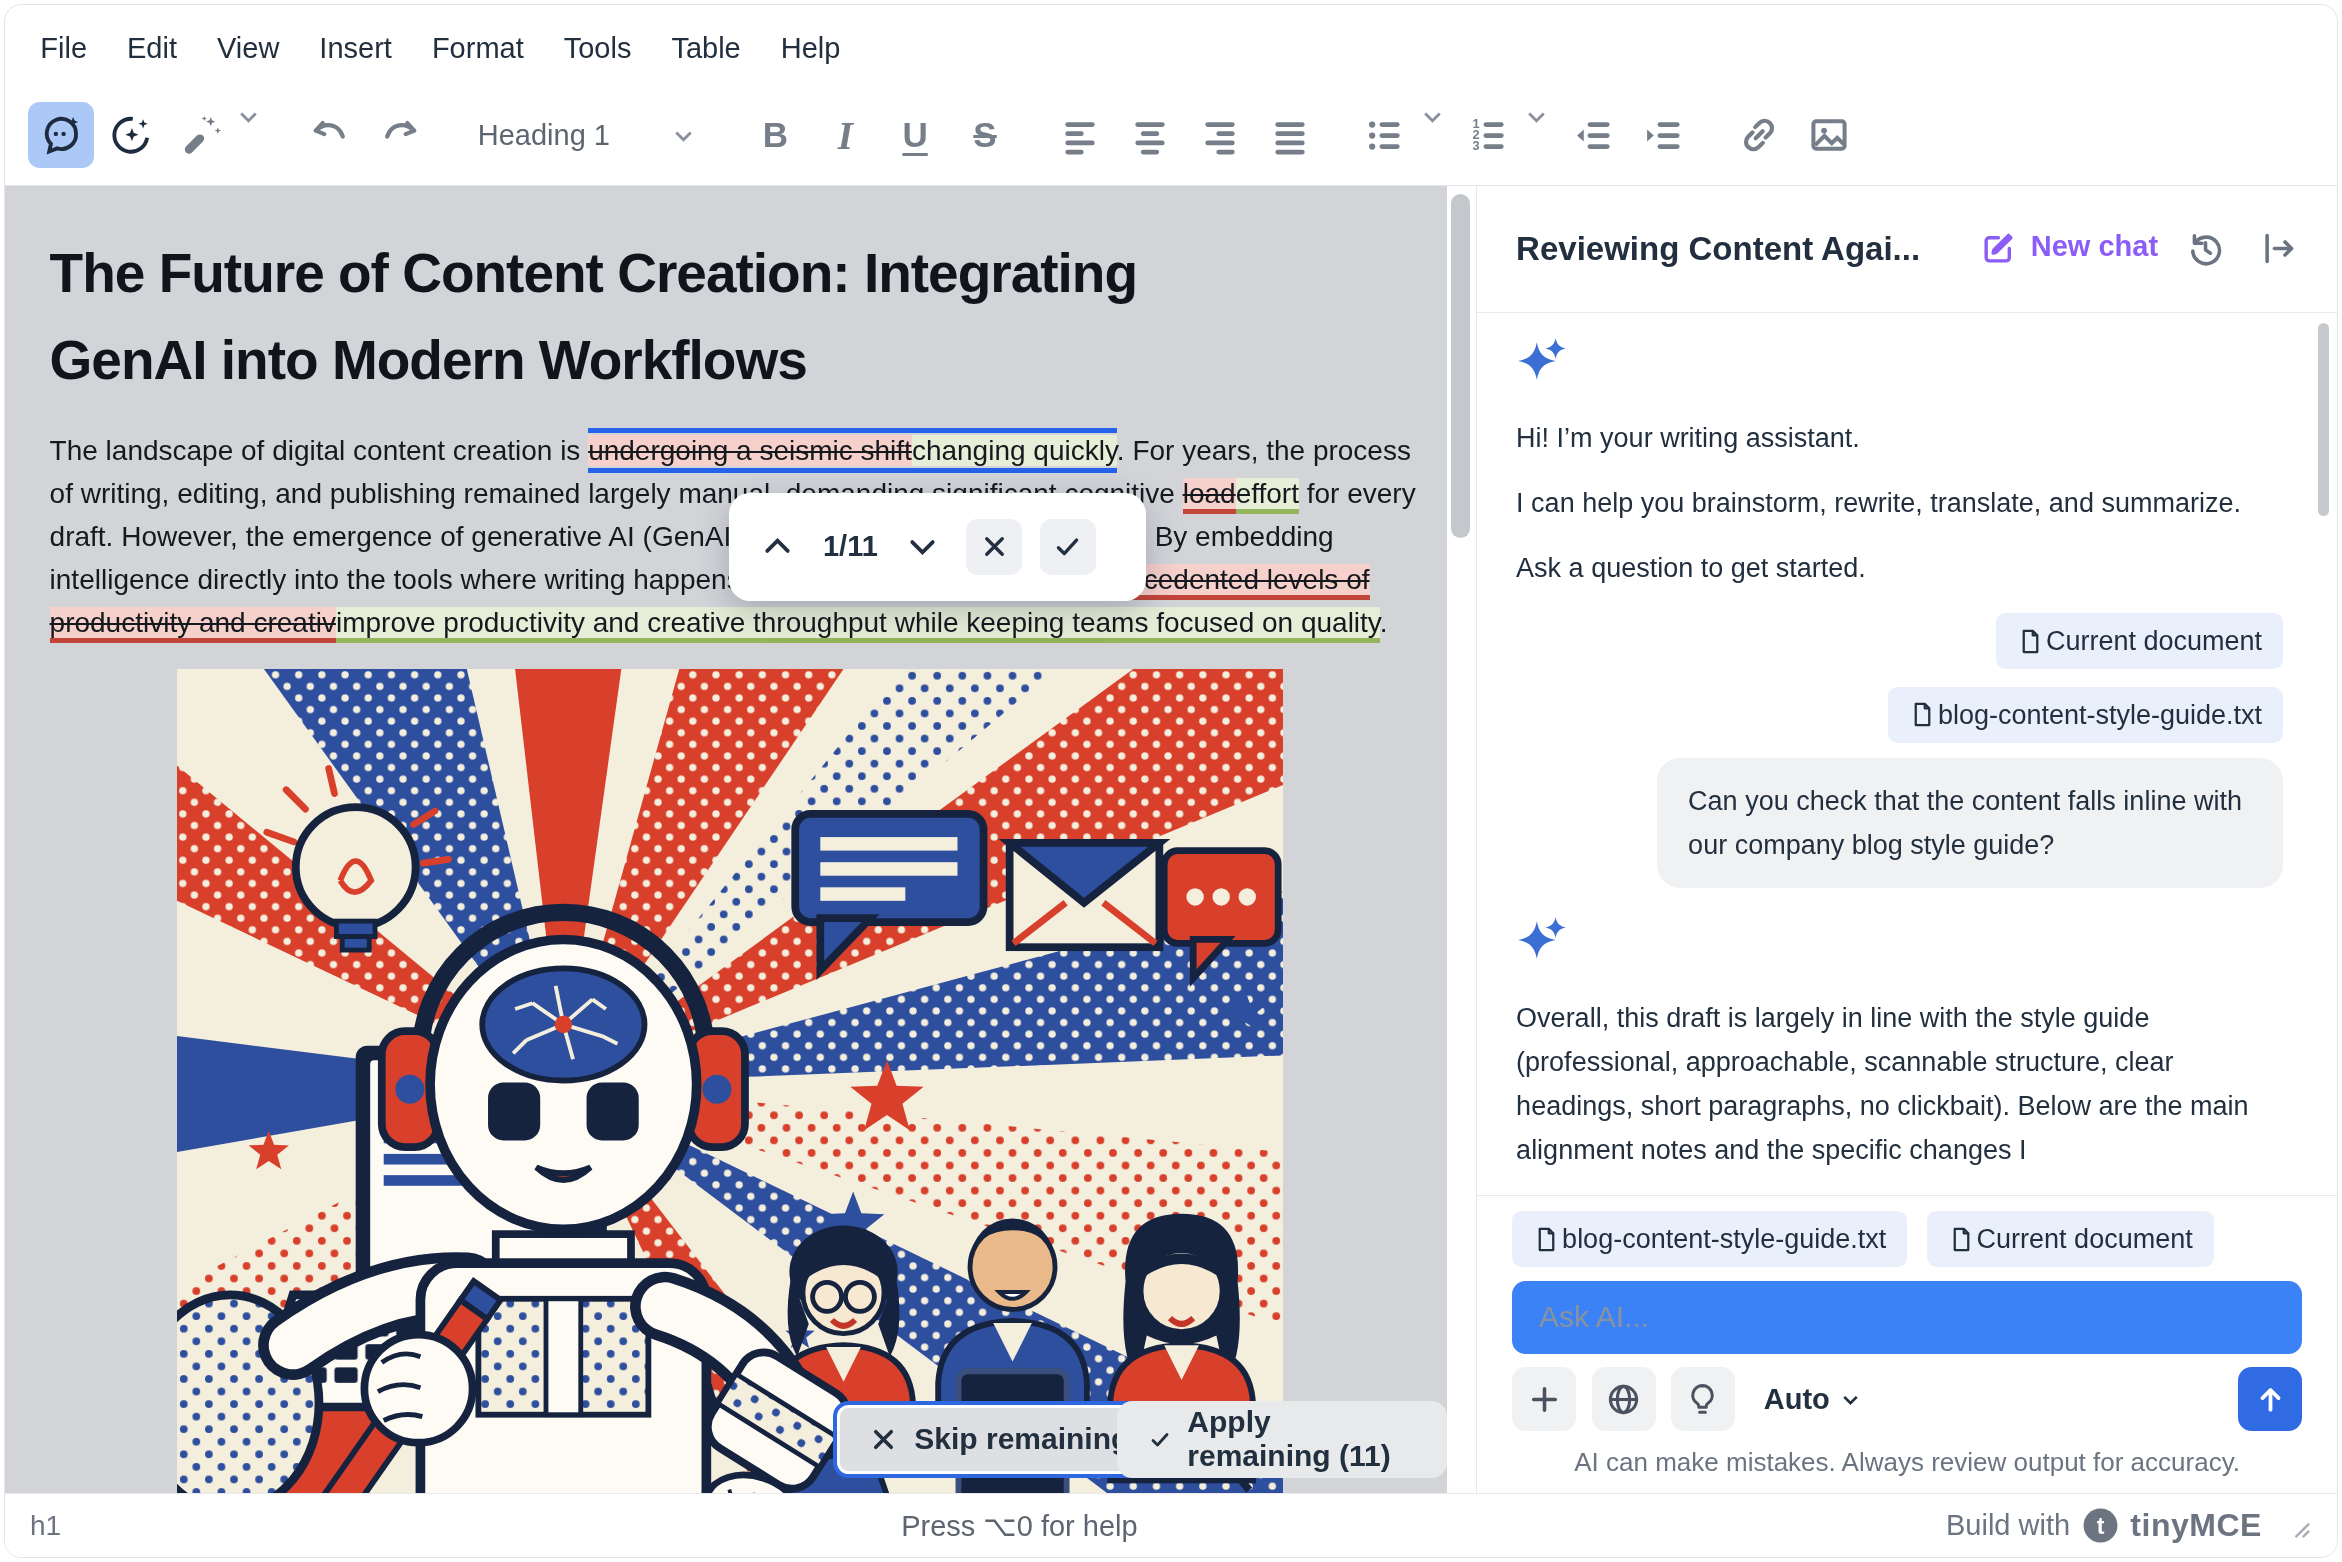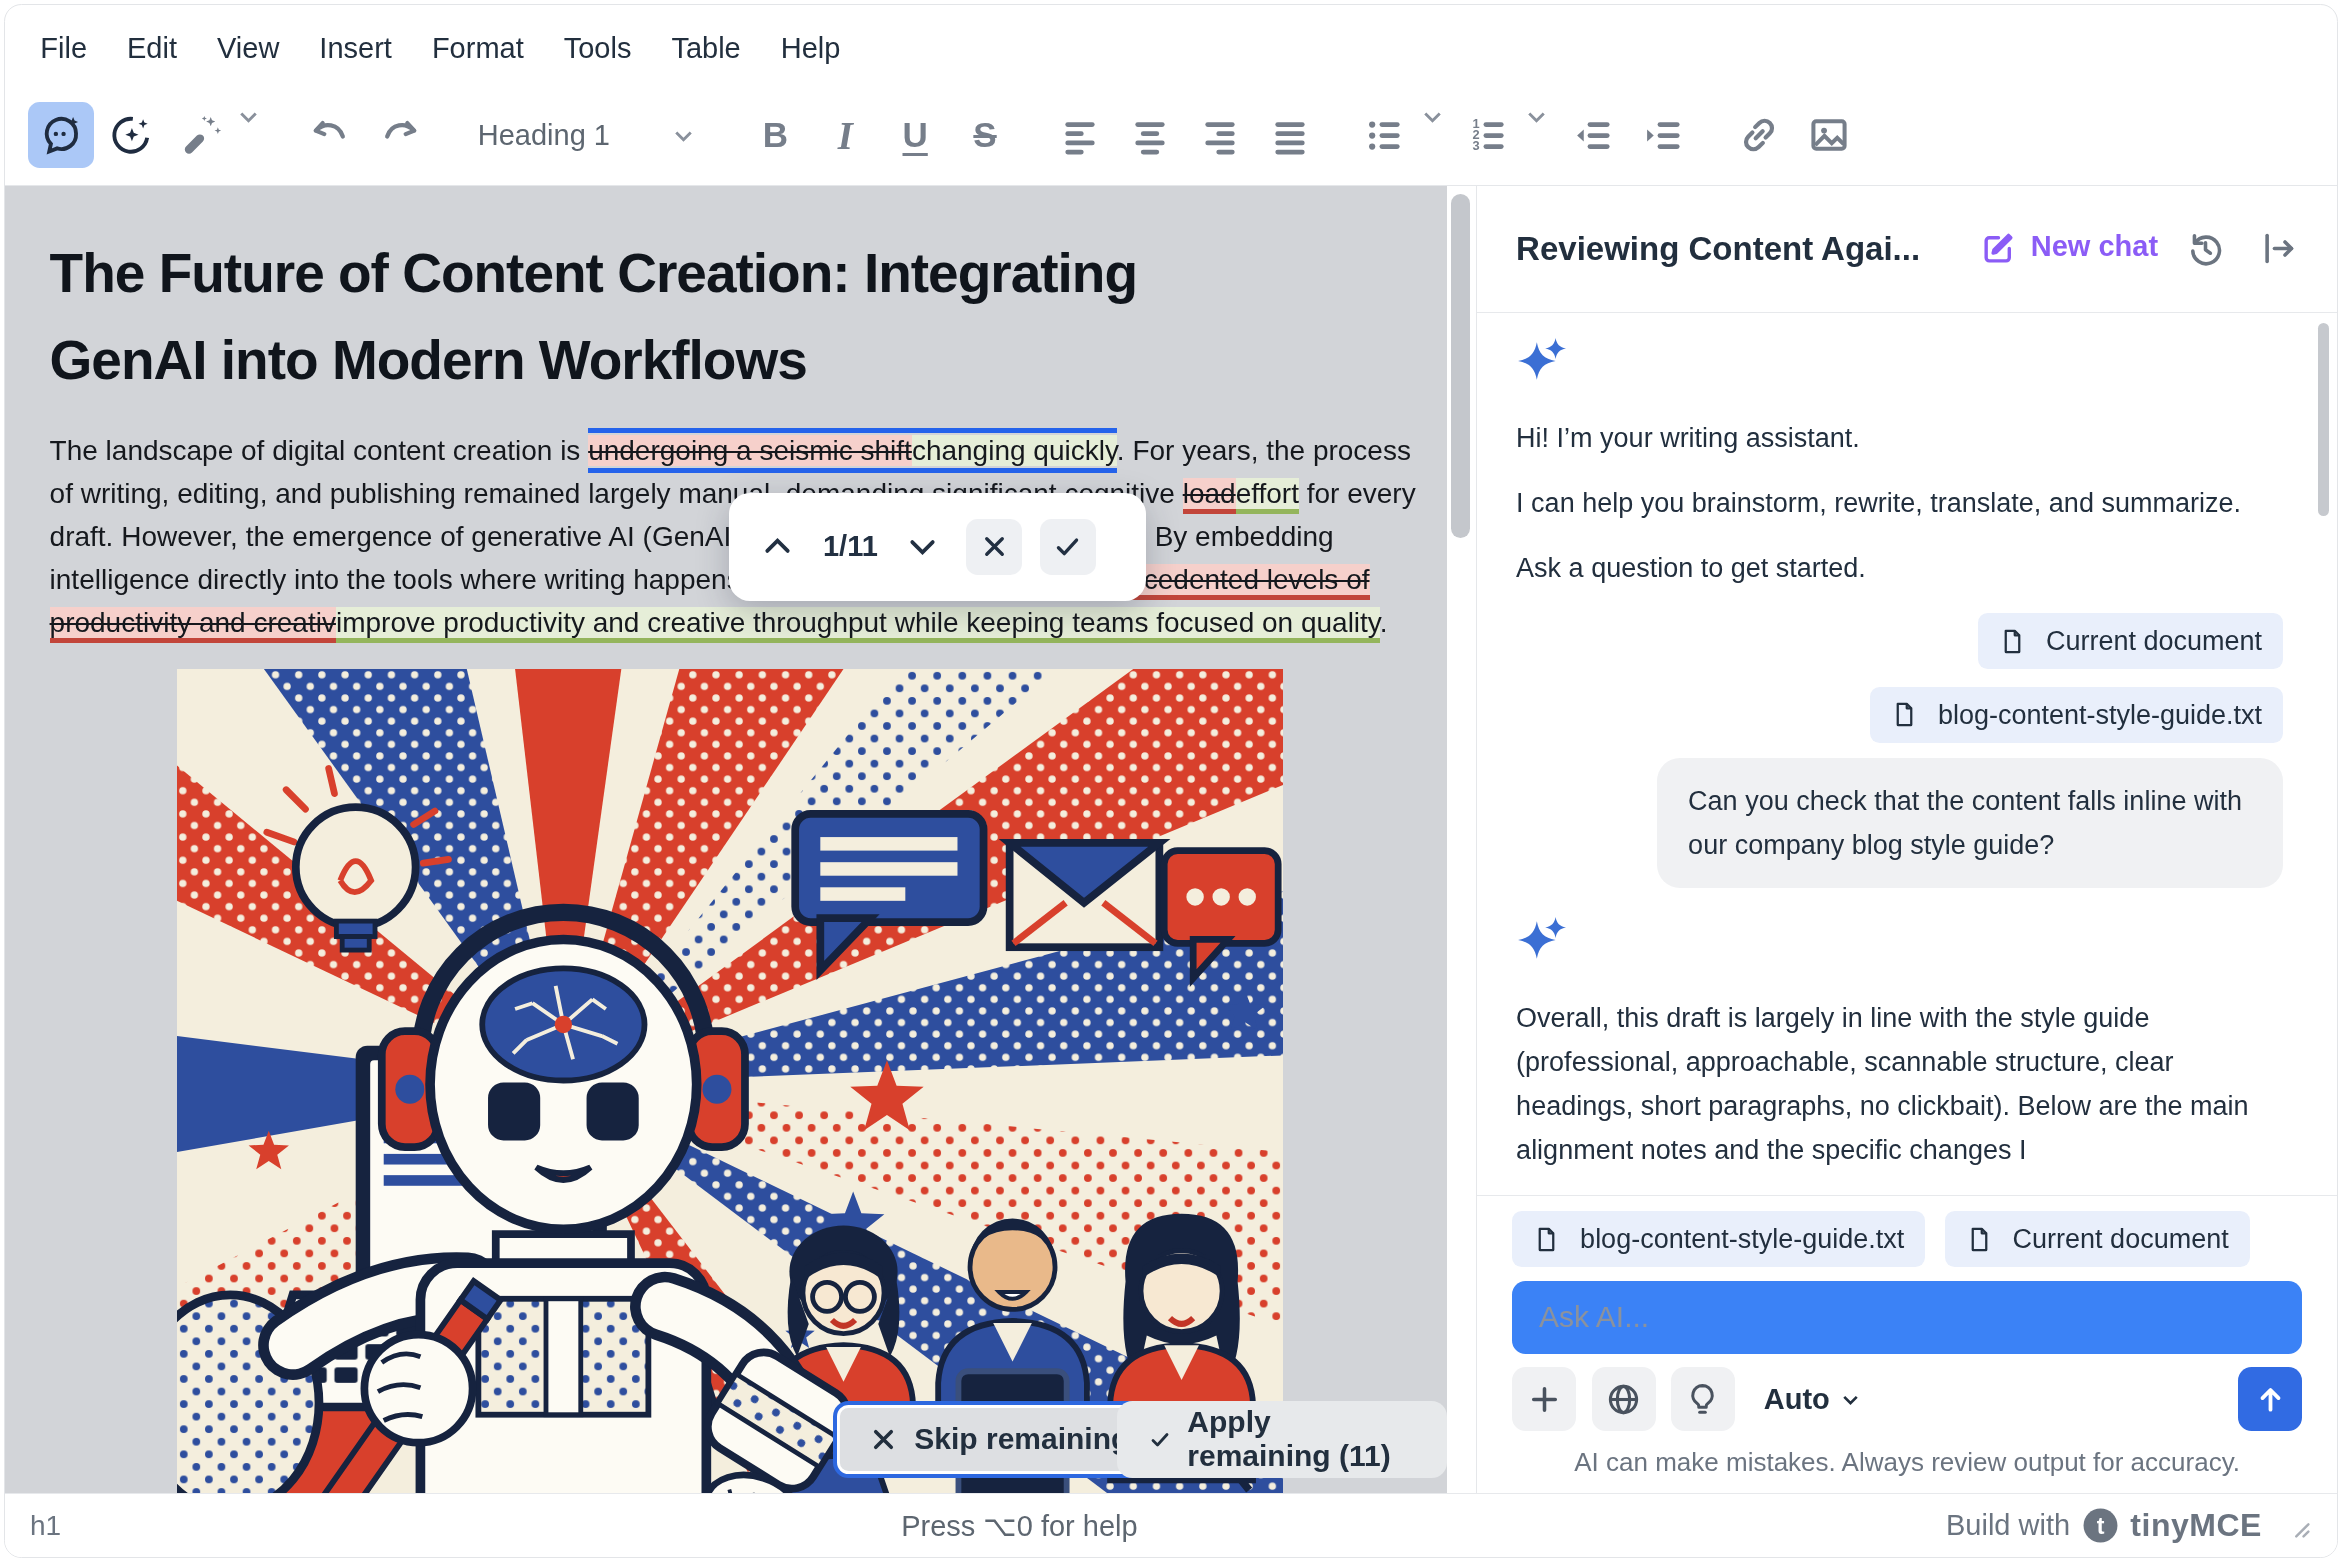--- a/index.html
+++ b/index.html
@@ -70,21 +70,21 @@
   .sb-title{font-size:33px;font-weight:700;color:#222f3e;white-space:nowrap}
   .new-chat{margin-left:auto;display:flex;align-items:flex-start;gap:13.5px;color:#8b5cf6;font-weight:700;font-size:29px}
   .new-chat svg{width:37px;height:37px}
   .hdr-icon{width:52px;height:52px;display:flex;align-items:center;justify-content:center;color:#6b7480;margin-left:21px}
   .hdr-icon svg{width:39px;height:39px}
   .chat{flex:1;position:relative;overflow:hidden;padding:19.3px 54px 0 39px;font-size:27px;line-height:44px;color:#222f3e}
   .sparkle{width:50px;height:50px;margin:3.9px 0 17.4px}
   .chat p{margin:0 0 21px}
   .chat-thumb{position:absolute;right:7.7px;top:9.7px;width:11.6px;height:193px;background:#c6c9ce;border-radius:5.8px}
   .chips-right{display:flex;flex-direction:column;align-items:flex-end;gap:17.4px;margin:23px 0 15.4px}
-  .chip{display:inline-flex;align-items:center;gap:20px;background:#e9effb;border-radius:9.7px;height:56px;
+  .chip{display:inline-flex;align-items:center;gap:2px;background:#e9effb;border-radius:9.7px;height:56px;
     padding:0 21px;font-size:27px;color:#222f3e;white-space:nowrap}
   .chip svg{width:27px;height:27px;color:#222f3e}
   .user-bubble{background:#f0f1f3;border-radius:23px;padding:21px 31px;max-width:626px;margin:0 0 23px auto}
   .ai-text{margin:0}
   .composer{border-top:1.9px solid #e7e9ec;padding:15.4px 35px 9.7px;display:flex;flex-direction:column;gap:13.5px;flex:none}
   .composer-chips{display:flex;gap:19.3px}
   .ask-input{height:73px;background:#3b82f6;border:none;border-radius:13.5px;font-size:30px;
     padding:0 27px;color:#222f3e;width:100%;outline:none}
   .ask-input::placeholder{color:#8b929d}
   .composer-actions{display:flex;align-items:center;gap:15.4px}

